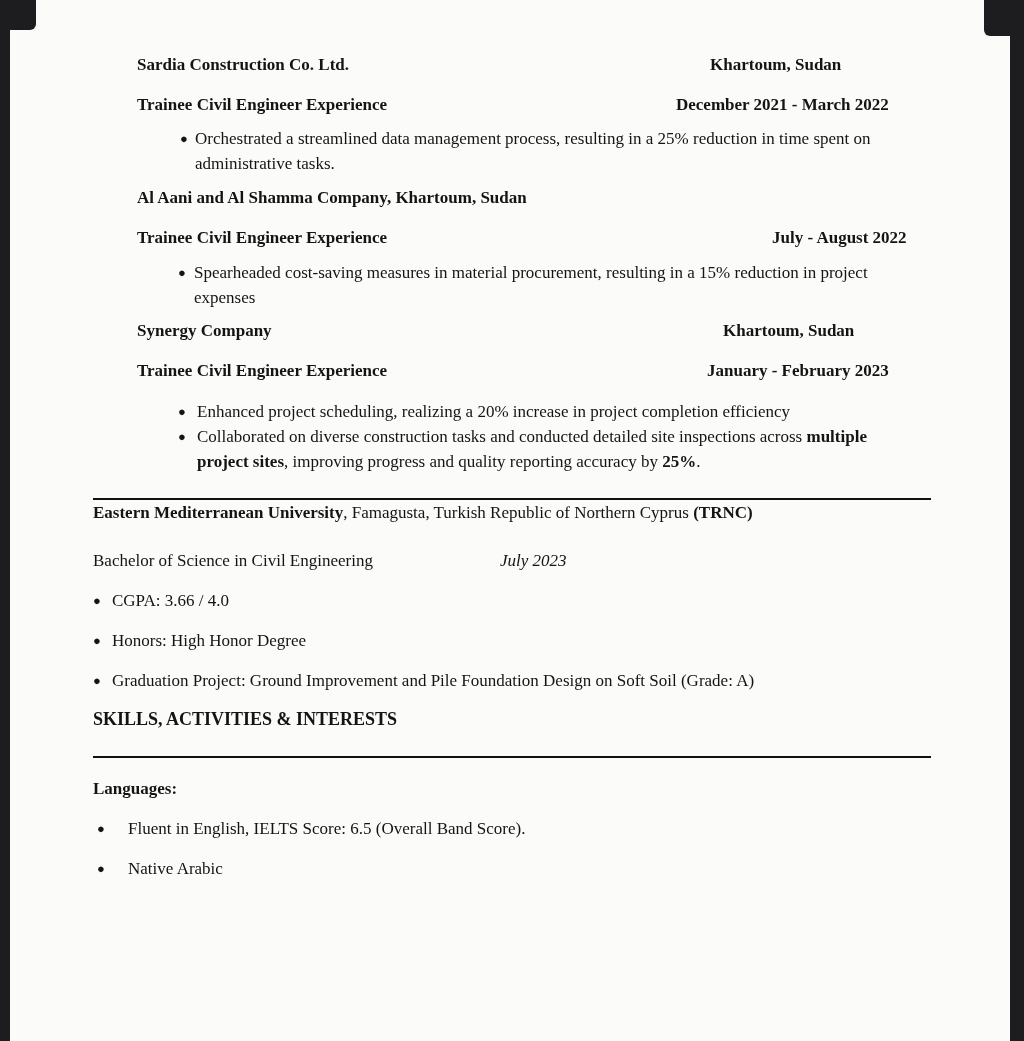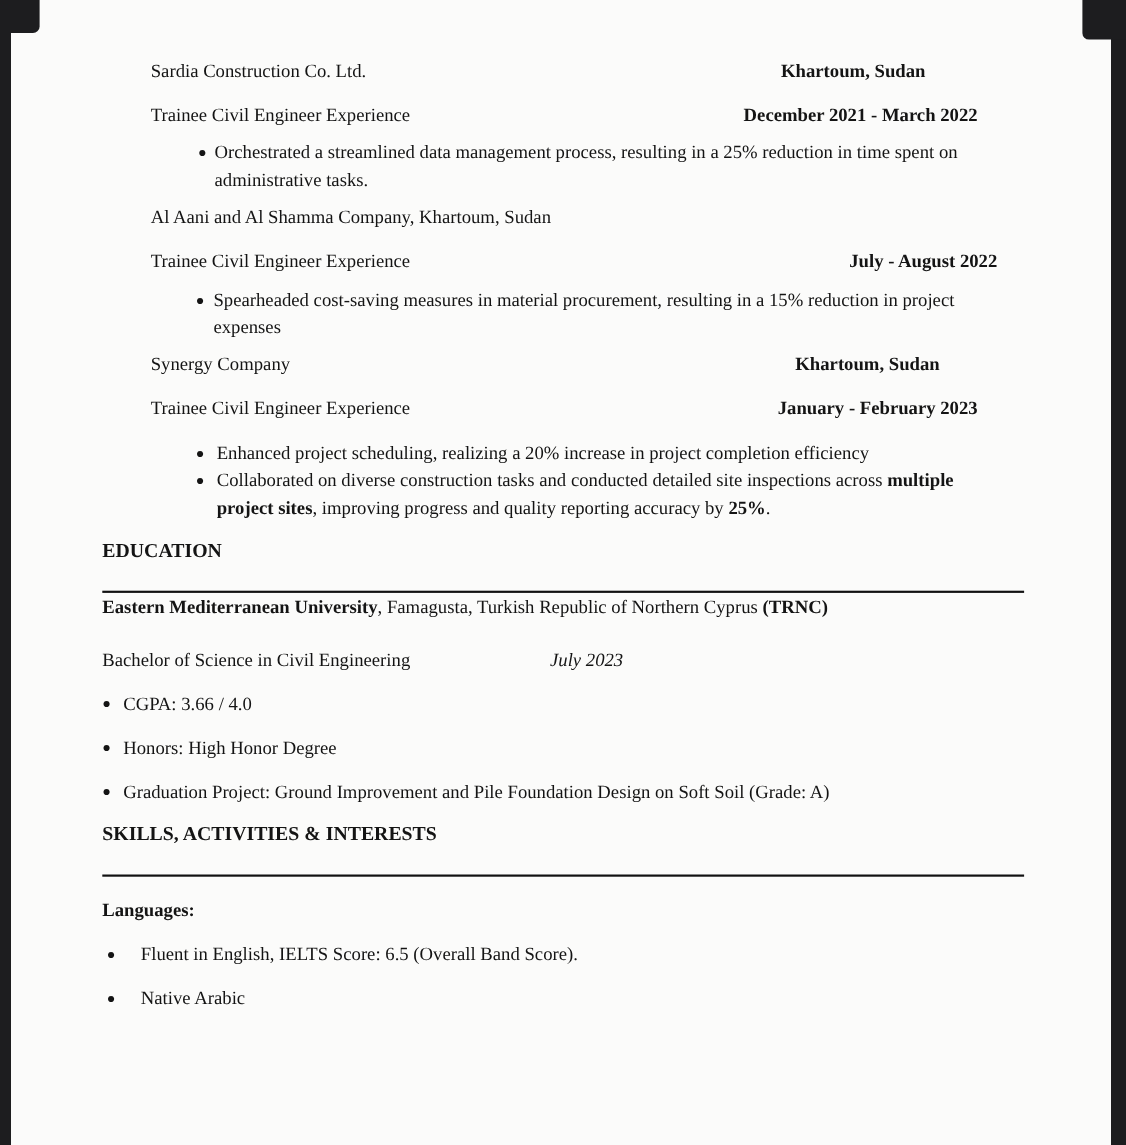--- a/index.html
+++ b/index.html
@@ -23,21 +23,21 @@
   .corner-tr  { right: 0; top: 0; width: 40px; height: 36px; border-bottom-left-radius: 6px; }
 
   .content {
     position: relative;
     padding: 52px 93px 0 93px;
     width: 838px;
     font-size: 17px;
     line-height: 25px;
   }
   .hrow { position: relative; height: 25px; white-space: nowrap; }
-  .hrow .left-txt  { font-weight: normal; margin-left: 44px; }
+  .hrow .left-txt  { font-weight: bold; margin-left: 44px; }
   .hrow .right-txt { position: absolute; top: 0; font-weight: bold; }
 
   .ind-co   { margin-left: 15px; }
   .ind-role { margin-left: 57px; }
 
   .b-block { }
   .b-row  { display: flex; align-items: flex-start; }
   .b-dot  { flex: none; font-size: 13px; line-height: 25px; }
   .b-text { line-height: 25px; }
 
@@ -129,21 +129,20 @@
       <div class="b-row">
         <span class="b-dot">●</span>
         <span class="b-text">Enhanced project scheduling, realizing a 20% increase in project completion efficiency</span>
       </div>
       <div class="b-row">
         <span class="b-dot">●</span>
         <span class="b-text"><span>Collaborated on diverse construction tasks and conducted detailed site inspections across </span><span class="bold">multiple project sites</span><span>, improving progress and quality reporting accuracy by </span><span class="bold">25%</span><span>.</span></span>
       </div>
     </div>
 
-    <div class="section-heading" style="margin-top:14px">EDUCATION</div>
     <hr class="rule">
 
     <div class="uni-line" style="">
       <span class="bold">Eastern Mediterranean University</span><span>, Famagusta, Turkish Republic of Northern Cyprus </span><span class="bold">(TRNC)</span>
     </div>
 
     <div class="degree-row" style="margin-top:23px">
       <span>Bachelor of Science in Civil Engineering</span>
       <span class="grad-date">July 2023</span>
     </div>

